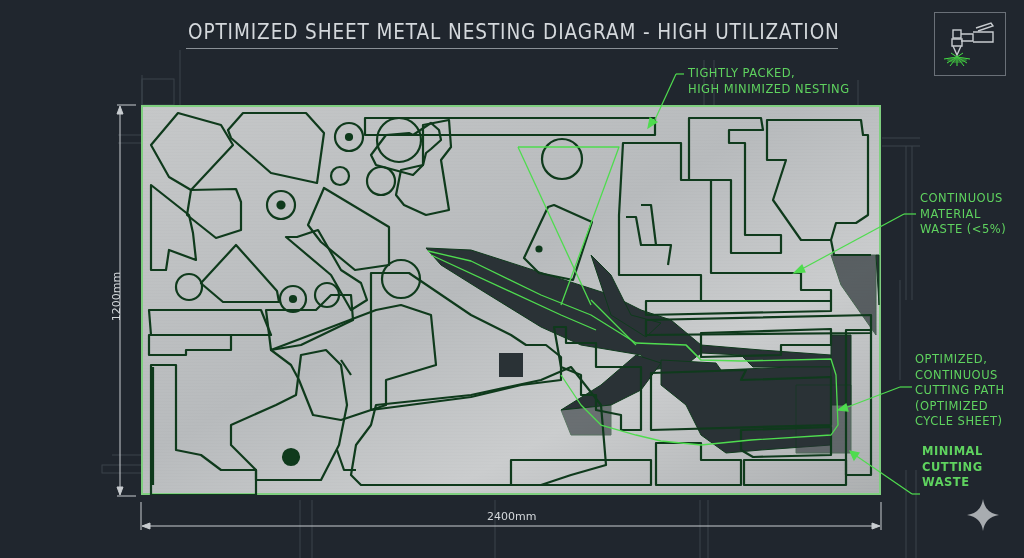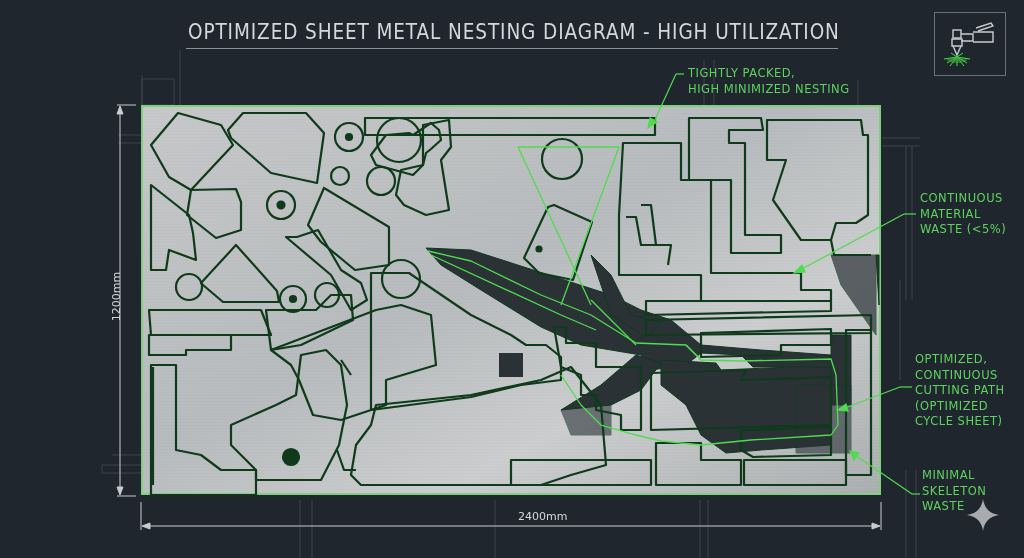--- a/index.html
+++ b/index.html
@@ -105,21 +105,21 @@
     <path d="M117 114 L120 106 L123 114 Z"></path>
     <path d="M117 487 L120 495 L123 487 Z"></path>
     <line x1="141" y1="502" x2="141" y2="530"></line>
     <line x1="881" y1="502" x2="881" y2="530"></line>
     <line x1="144" y1="526" x2="878" y2="526"></line>
     <path d="M150 523 L142 526 L150 529 Z"></path>
     <path d="M872 523 L880 526 L872 529 Z"></path>
   </g>
 </svg>
 <div class="dim-label" style="left:86px; top:290px; transform:rotate(-90deg); transform-origin:center; width:60px; text-align:center;">1200mm</div>
-<div class="dim-label" style="left:487px; top:510px;margin-left:31px;">2400mm</div>
+<div class="dim-label" style="left:487px; top:510px;">2400mm</div>
 
 <div class="sheet">
   <svg width="740" height="390" viewBox="0 0 740 390">
     <defs>
       <linearGradient id="metal" x1="0" y1="0" x2="1" y2="1">
         <stop offset="0" stop-color="#c4c6c7"></stop>
         <stop offset="0.45" stop-color="#b6b9bb"></stop>
         <stop offset="0.7" stop-color="#c9cbcc"></stop>
         <stop offset="1" stop-color="#a9acae"></stop>
       </linearGradient>
@@ -257,21 +257,21 @@
   <div>MATERIAL</div>
   <div>WASTE (&lt;5%)</div>
 </div>
 <div class="callout" style="left:915px; top:352px;">
   <div>OPTIMIZED,</div>
   <div>CONTINUOUS</div>
   <div>CUTTING PATH</div>
   <div>(OPTIMIZED</div>
   <div>CYCLE SHEET)</div>
 </div>
-<div class="callout" style="left:922px; top:468px;">
+<div class="callout" style="left:922px; top:444px;font-weight:bold;">
   <div>MINIMAL</div>
-  <div>SKELETON</div>
+  <div>CUTTING</div>
   <div>WASTE</div>
 </div>
 
 <svg class="sparkle" width="36" height="36" viewBox="0 0 36 36">
   <path d="M18 2 Q20 16 34 18 Q20 20 18 34 Q16 20 2 18 Q16 16 18 2 Z" fill="#a8acb0"></path>
 </svg>
 
 </body></html>

